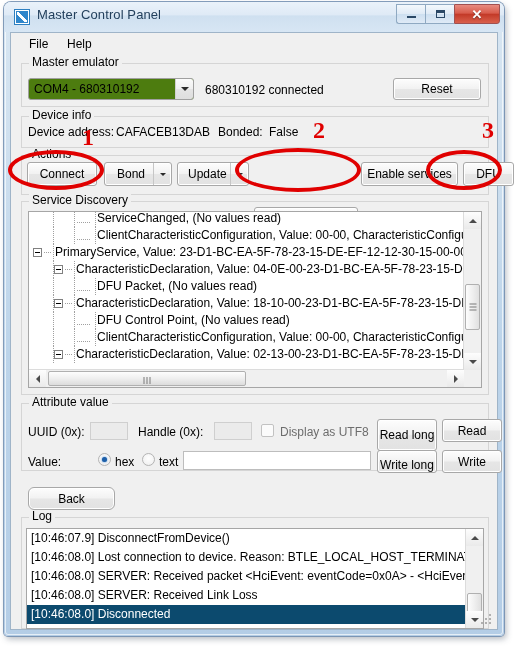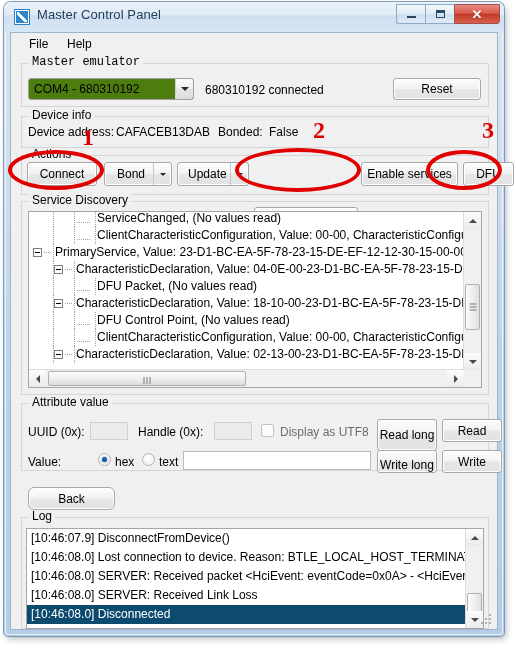--- a/index.html
+++ b/index.html
@@ -248,21 +248,21 @@
       </div>
     </div>
 
     <div class="client">
 
       <div class="menubar">
         <div class="menu-item" style="left:12px;">File</div>
         <div class="menu-item" style="left:50px;">Help</div>
       </div>
 
-      <div class="group" style="left:10px;top:30px;width:468px;height:44px;font-family:Liberation Mono, monospace;">
+      <div class="group" style="left:10px;top:30px;width:468px;height:44px;">
         <div class="gtitle">Master emulator</div>
       </div>
       <div class="combo" style="left:17px;top:45px;width:166px;height:22px;">
         <span>COM4 - 680310192</span>
         <span class="arrowbox">
             <span class="tri-down"></span>
           </span>
       </div>
       <div class="lbl" style="left:194px;top:50px;">680310192 connected</div>
       <div class="btn" style="left:382px;top:45px;width:88px;height:22px;">

